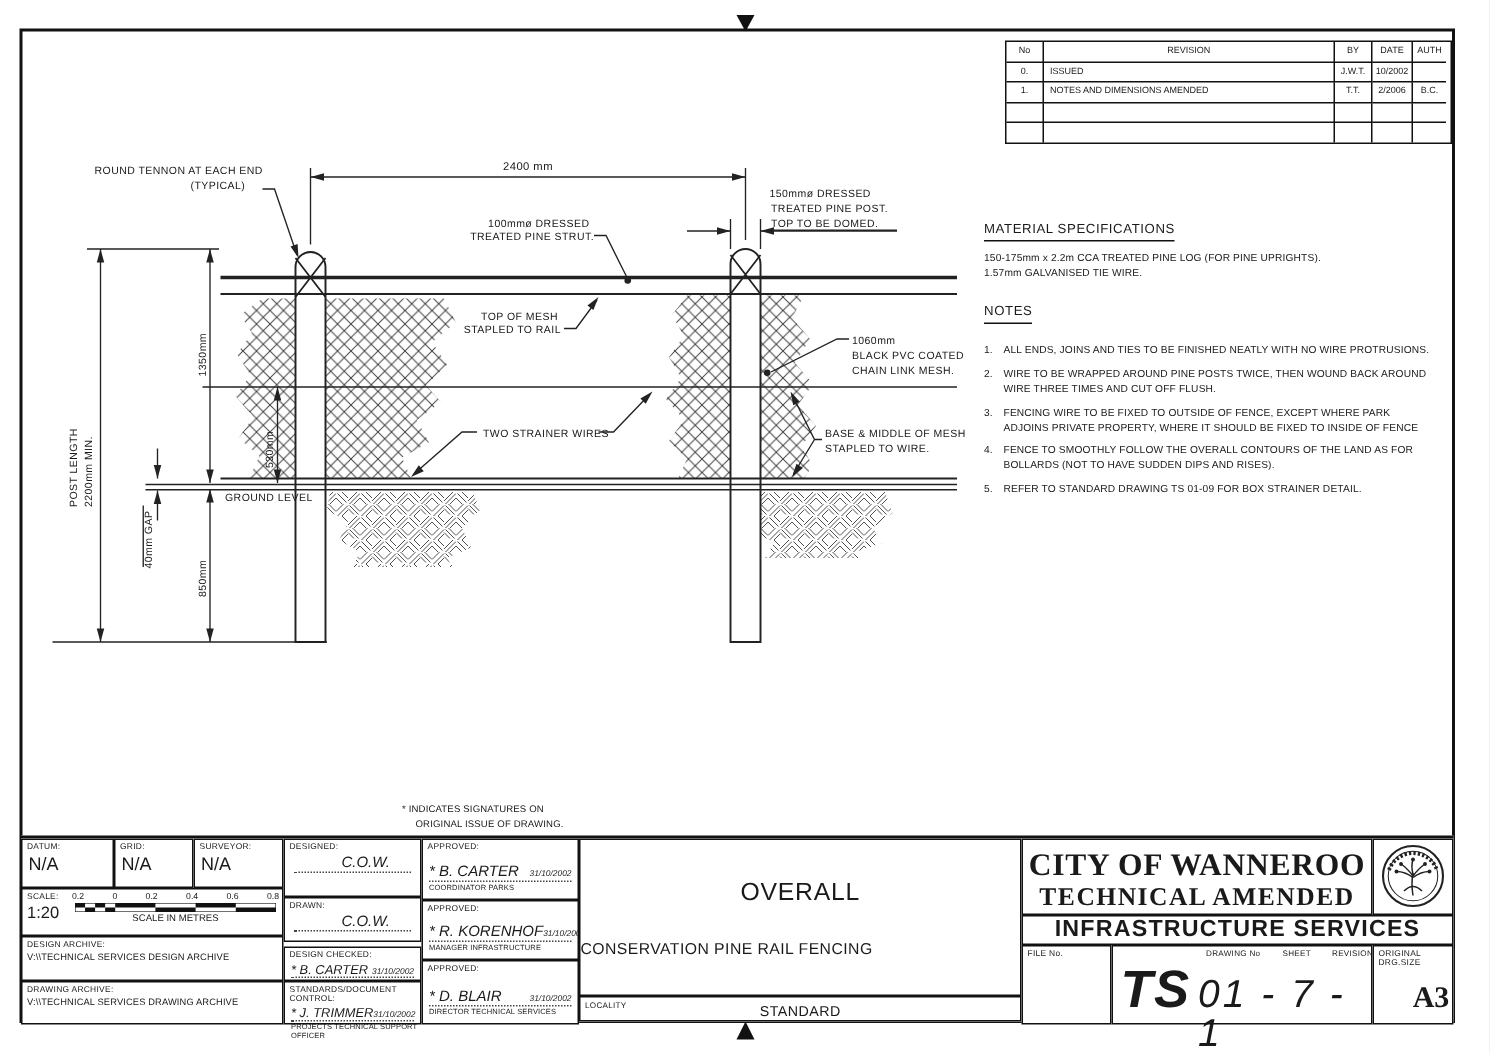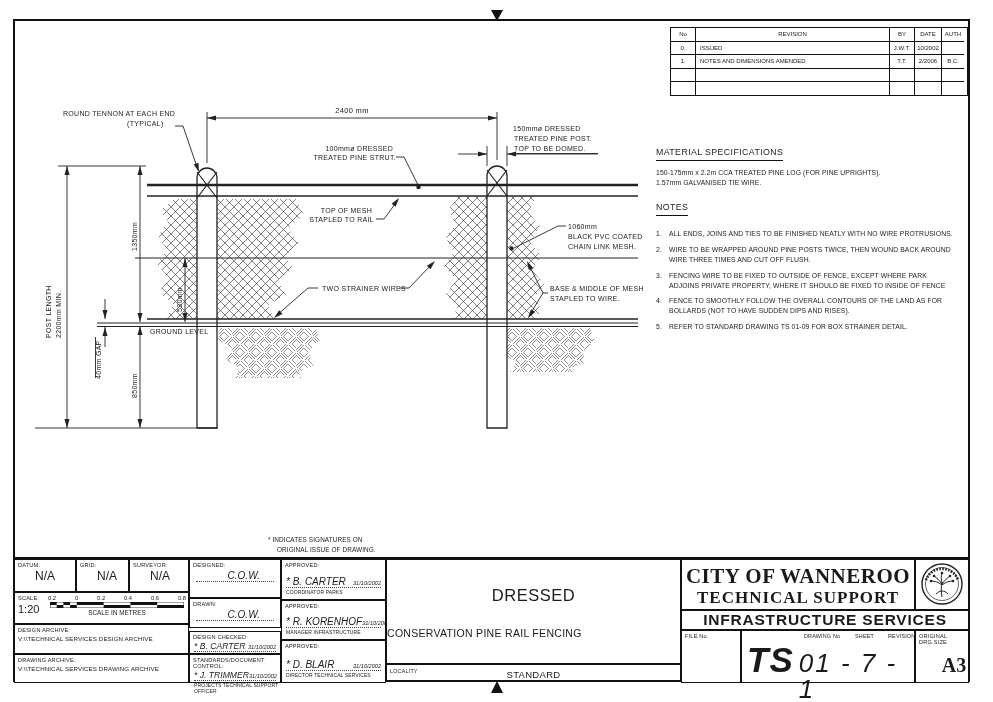--- a/index.html
+++ b/index.html
@@ -18,21 +18,21 @@
   
   .specs{left:656px;top:146px;width:312px;font-size:6.8px;line-height:1.45;letter-spacing:.1px;}
   .spec-title{font-size:8.8px;letter-spacing:.4px;display:inline-block;border-bottom:1px solid #111;
               padding-bottom:1px;margin-bottom:7px;}
   .notes-title{margin-top:14px;}
   .noteitem{display:grid;grid-template-columns:13px 1fr;margin-bottom:6px;max-width:300px;}
   
   .tb{left:14px;top:557px;width:955px;height:124px;background:#fff;border-top:2px solid #111;box-sizing:border-box;}
   .cell{position:absolute;border:1.4px solid #111;box-sizing:border-box;background:#fff;}
   .lab{font-size:5.6px;letter-spacing:.2px;padding:2px 0 0 3px;line-height:1.1;}
-  .big-na{font-size:12px;padding-left:20px;margin-top:1px;}
+  .big-na{font-size:12px;padding-left:4px;margin-top:1px;}
   .sig{font-style:italic;font-size:10px;text-align:right;padding-right:14px;
        border-bottom:1px dotted #444;margin:2px 6px 0 6px;}
   .sigrow{display:flex;justify-content:space-between;align-items:baseline;
           border-bottom:1px dotted #444;margin:1px 4px 0 4px;}
   .signame{font-style:italic;font-size:8.6px;white-space:nowrap;}
   .sigdate{font-style:italic;font-size:5.6px;white-space:nowrap;}
   .sigrole{font-size:5px;padding:1px 0 0 4px;letter-spacing:.1px;}
   .arch{font-size:6.2px;padding:2px 0 0 3px;letter-spacing:.1px;}
   .ftitle{font-size:16.5px;text-align:center;letter-spacing:.5px;margin-top:26px;}
   .fsub{font-size:10.5px;text-align:left;letter-spacing:.3px;margin-top:22px;}
@@ -348,31 +348,31 @@
     <div class="cell" style="left:267px;top:81px;width:105px;height:43px;">
       <div class="lab">APPROVED:</div>
       <div class="sigrow" style="margin-top:10px;">
         <span class="signame" style="font-size:10px;">* D. BLAIR</span>
         <span class="sigdate">31/10/2002</span>
       </div>
       <div class="sigrole">DIRECTOR TECHNICAL SERVICES</div>
     </div>
 
     <div class="cell" style="left:372px;top:0;width:295px;height:105px;">
-      <div class="ftitle">DRESSED</div>
+      <div class="ftitle">OVERALL</div>
       <div class="fsub">CONSERVATION PINE RAIL FENCING</div>
     </div>
     <div class="cell" style="left:372px;top:105px;width:295px;height:17px;">
       <div class="tinylab" style="left:3px;top:3px;">LOCALITY</div>
       <div style="text-align:center;font-size:9.5px;margin-top:4px;letter-spacing:.3px;">STANDARD</div>
     </div>
 
     <div class="cell" style="left:667px;top:0;width:234px;height:51px;">
       <div class="org1">CITY OF WANNEROO</div>
-      <div class="org2">TECHNICAL SUPPORT</div>
+      <div class="org2">TECHNICAL AMENDED</div>
     </div>
     <div class="cell" style="left:901px;top:0;width:54px;height:51px;">
       <svg width="50" height="47" viewBox="0 0 50 47" style="display:block;margin:1px auto;">
         <circle cx="25" cy="23" r="20" fill="none" stroke="#222" stroke-width="1.4"></circle>
         <circle cx="25" cy="23" r="16.5" fill="none" stroke="#222" stroke-width="0.7"></circle>
         <path d="M9,19 A17,17 0 0 1 41,19" fill="none" stroke="#222" stroke-width="2.6" stroke-dasharray="1.6,1.4"></path>
         <g stroke="#222" fill="none" stroke-width="1">
           <path d="M25,36 C24,30 24,26 25,21"></path>
           <path d="M25,24 C21,21 18,20 14,20 M25,23 C22,19 20,17 17,15 M25,22 C24,18 24,15 25,12 M25,23 C28,19 30,17 33,15 M25,24 C29,21 32,20 36,20"></path>
           <path d="M19,33 C21,31 23,30 25,30 M31,33 C29,31 27,30 25,30"></path>

